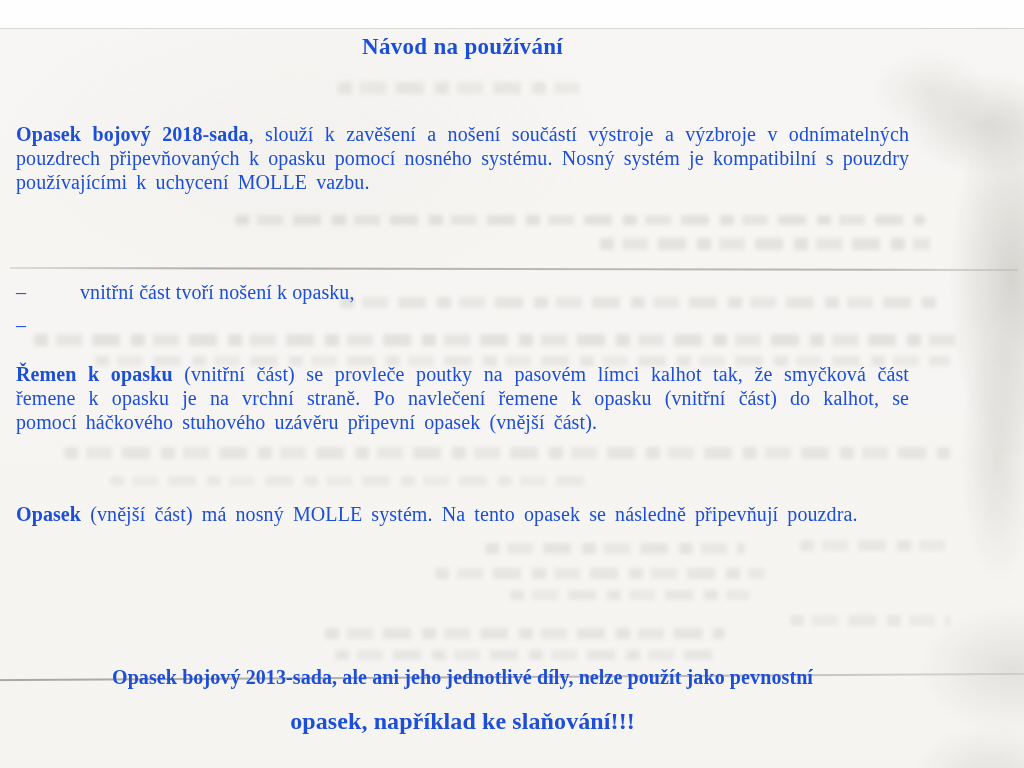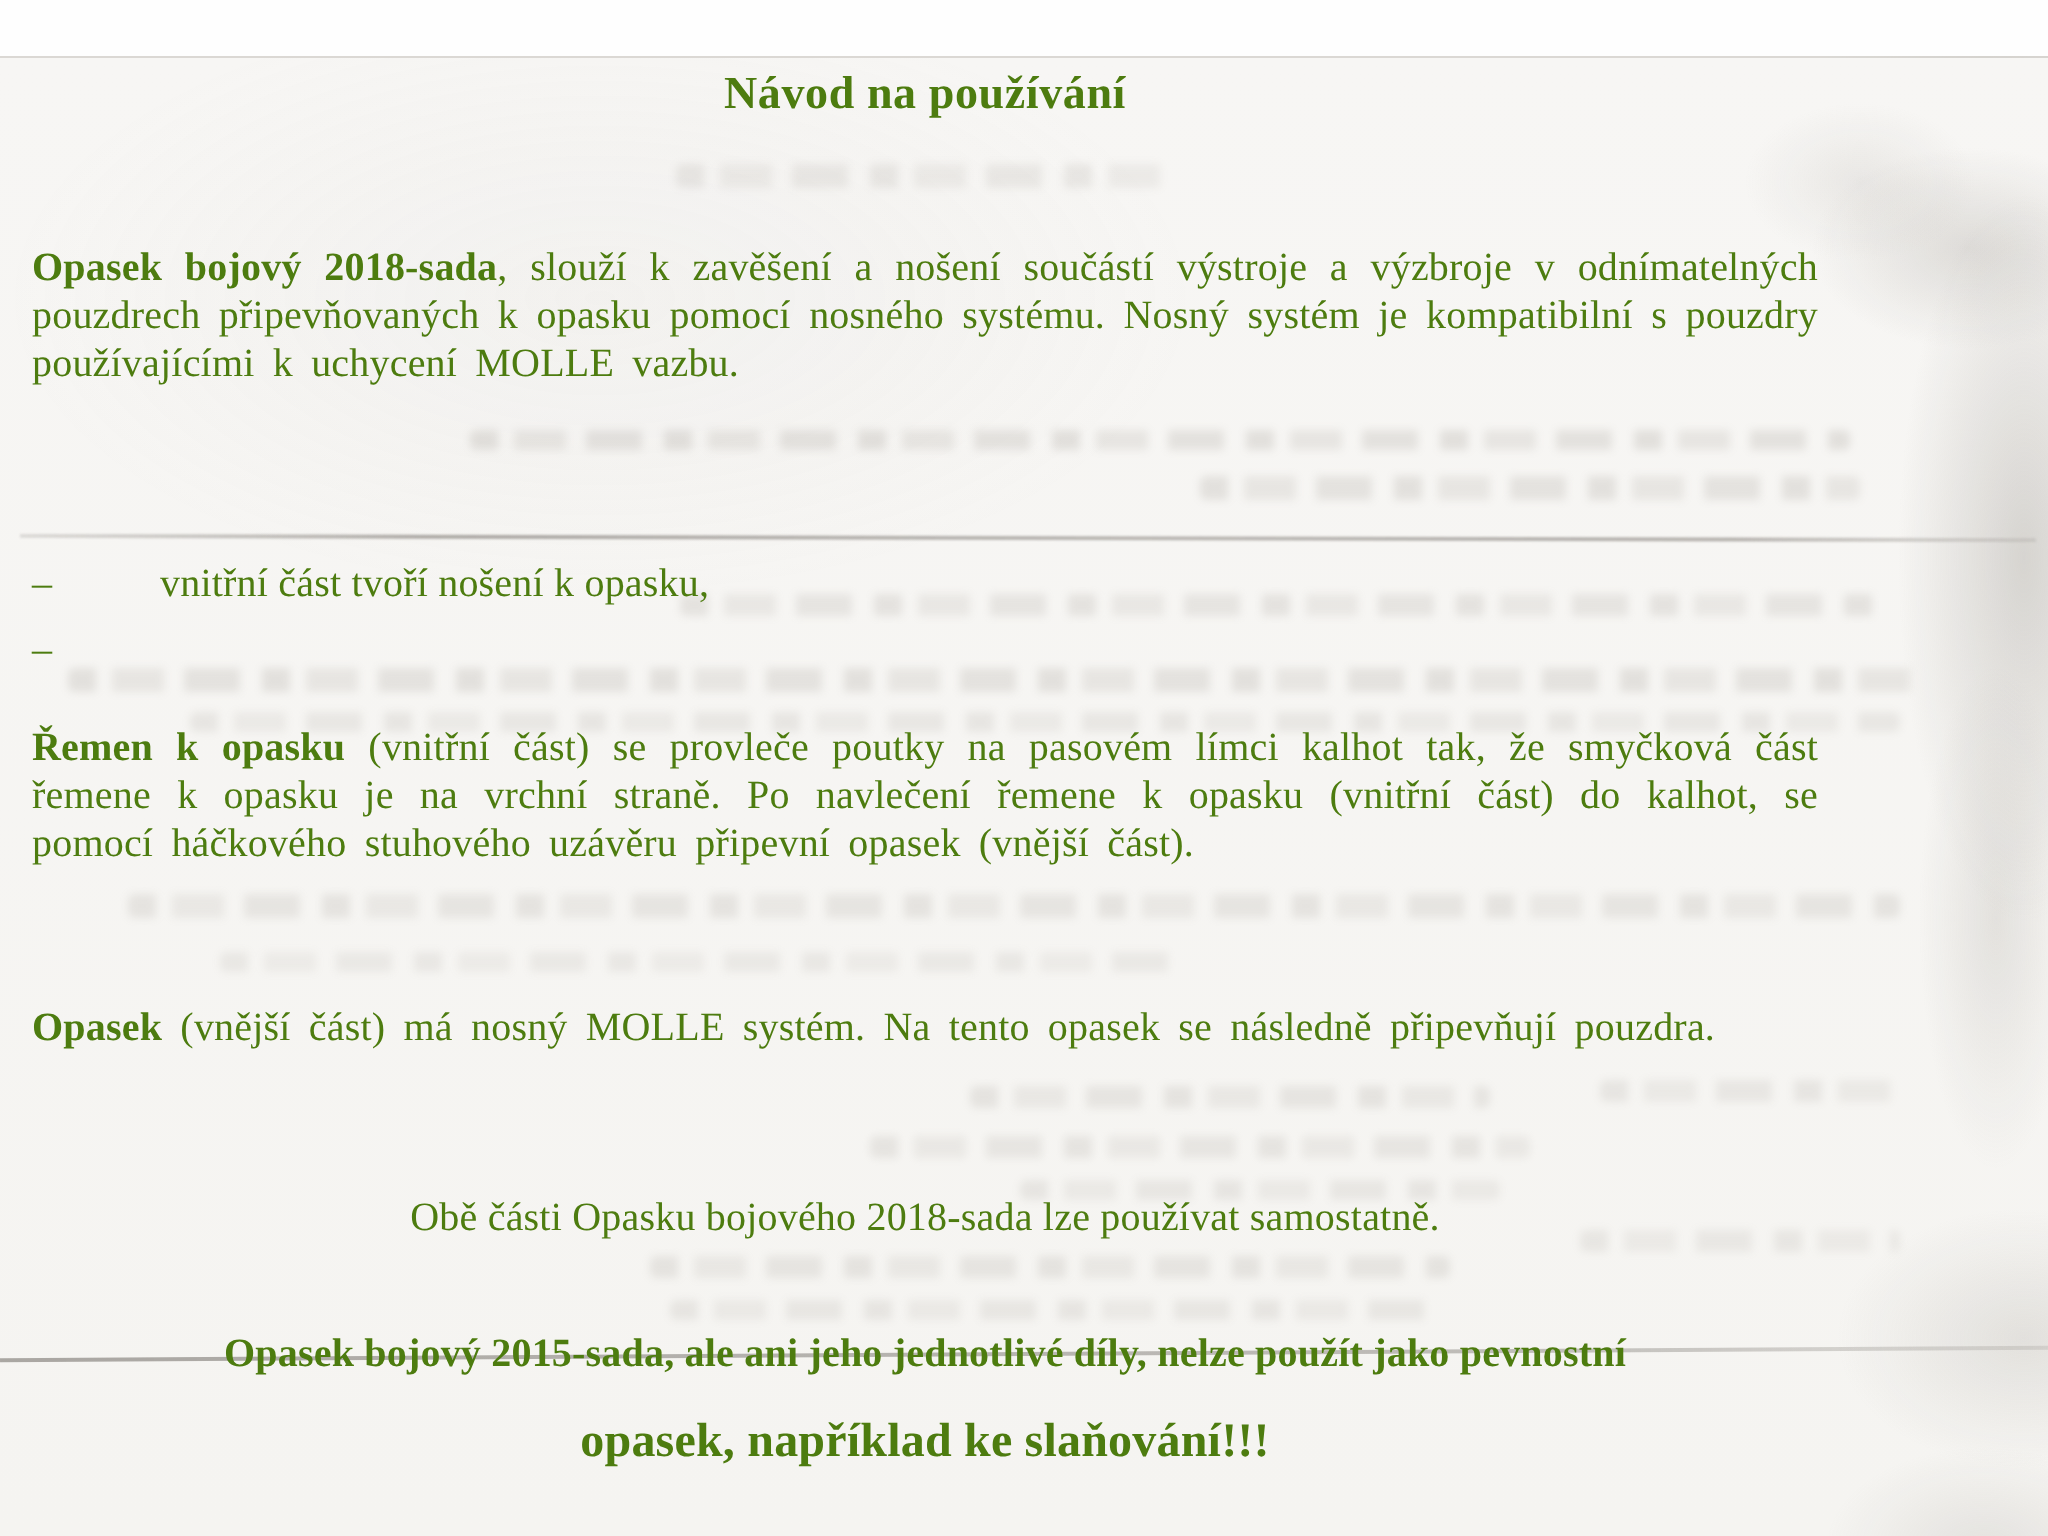--- a/index.html
+++ b/index.html
@@ -17,21 +17,21 @@
       radial-gradient(90px 260px at 1012px 250px, rgba(140,135,128,.30), transparent 70%),
       radial-gradient(55px 180px at 998px 430px, rgba(150,145,138,.20), transparent 70%),
       radial-gradient(110px 70px at 985px 95px, rgba(150,145,138,.26), transparent 72%),
       radial-gradient(80px 55px at 930px 62px, rgba(160,155,148,.16), transparent 72%),
       radial-gradient(130px 90px at 1012px 640px, rgba(150,145,138,.20), transparent 72%),
       radial-gradient(110px 70px at 992px 745px, rgba(150,145,138,.18), transparent 72%),
       radial-gradient(400px 200px at 300px 120px, rgba(190,186,180,.08), transparent 75%),
       linear-gradient(#f7f6f4,#f5f4f1);
     border-top:1px solid rgba(205,202,196,.65);
   }
-  .txt{position:absolute;color:#4d7c0f;letter-spacing:.1px;}
+  .txt{position:absolute;color:#1d4ed8;letter-spacing:.1px;}
   .b{font-weight:bold;}
   .just{text-align:justify;word-spacing:4px;}
   .doc-title{
     top:34px;left:16px;width:893px;text-align:center;
     font-size:23px;font-weight:bold;letter-spacing:.3px;
   }
   .p-body{font-size:20px;line-height:24px;}
   .p-intro{top:122px;left:16px;width:893px;}
   .p-heading{top:240px;left:16px;width:893px;font-size:20px;font-weight:bold;}
   .bullet-list{top:276px;left:16px;width:893px;font-size:20px;}
@@ -117,19 +117,18 @@
     </div>
     <div class="bullet-row">
       <span class="bullet-marker">–</span>
     </div>
   </div>
 
   <p class="txt p-body p-opasek just" style="margin:0;"><span class="b">Opasek</span><span> (vnější část) má nosný MOLLE systém. Na tento opasek se následně připevňují pouzdra.</span></p>
 
   <p class="txt p-body p-remen just" style="margin:0;"><span class="b">Řemen k opasku</span><span> (vnitřní část) se provleče poutky na pasovém límci kalhot tak, že smyčková část řemene k opasku je na vrchní straně. Po navlečení řemene k opasku (vnitřní část) do kalhot, se pomocí háčkového stuhového uzávěru připevní opasek (vnější část).</span></p>
 
-  <p class="txt p-note" style="margin:0;">Obě části Opasku bojového 2018-sada lze používat samostatně.</p>
 
-  <p class="txt p-warn1" style="margin:0;">Opasek bojový 2015-sada, ale ani jeho jednotlivé díly, nelze použít jako pevnostní</p>
+  <p class="txt p-warn1" style="margin:0;">Opasek bojový 2013-sada, ale ani jeho jednotlivé díly, nelze použít jako pevnostní</p>
 
   <p class="txt p-warn2" style="margin:0;">opasek, například ke slaňování!!!</p>
 
 </div>
 
 </body></html>

